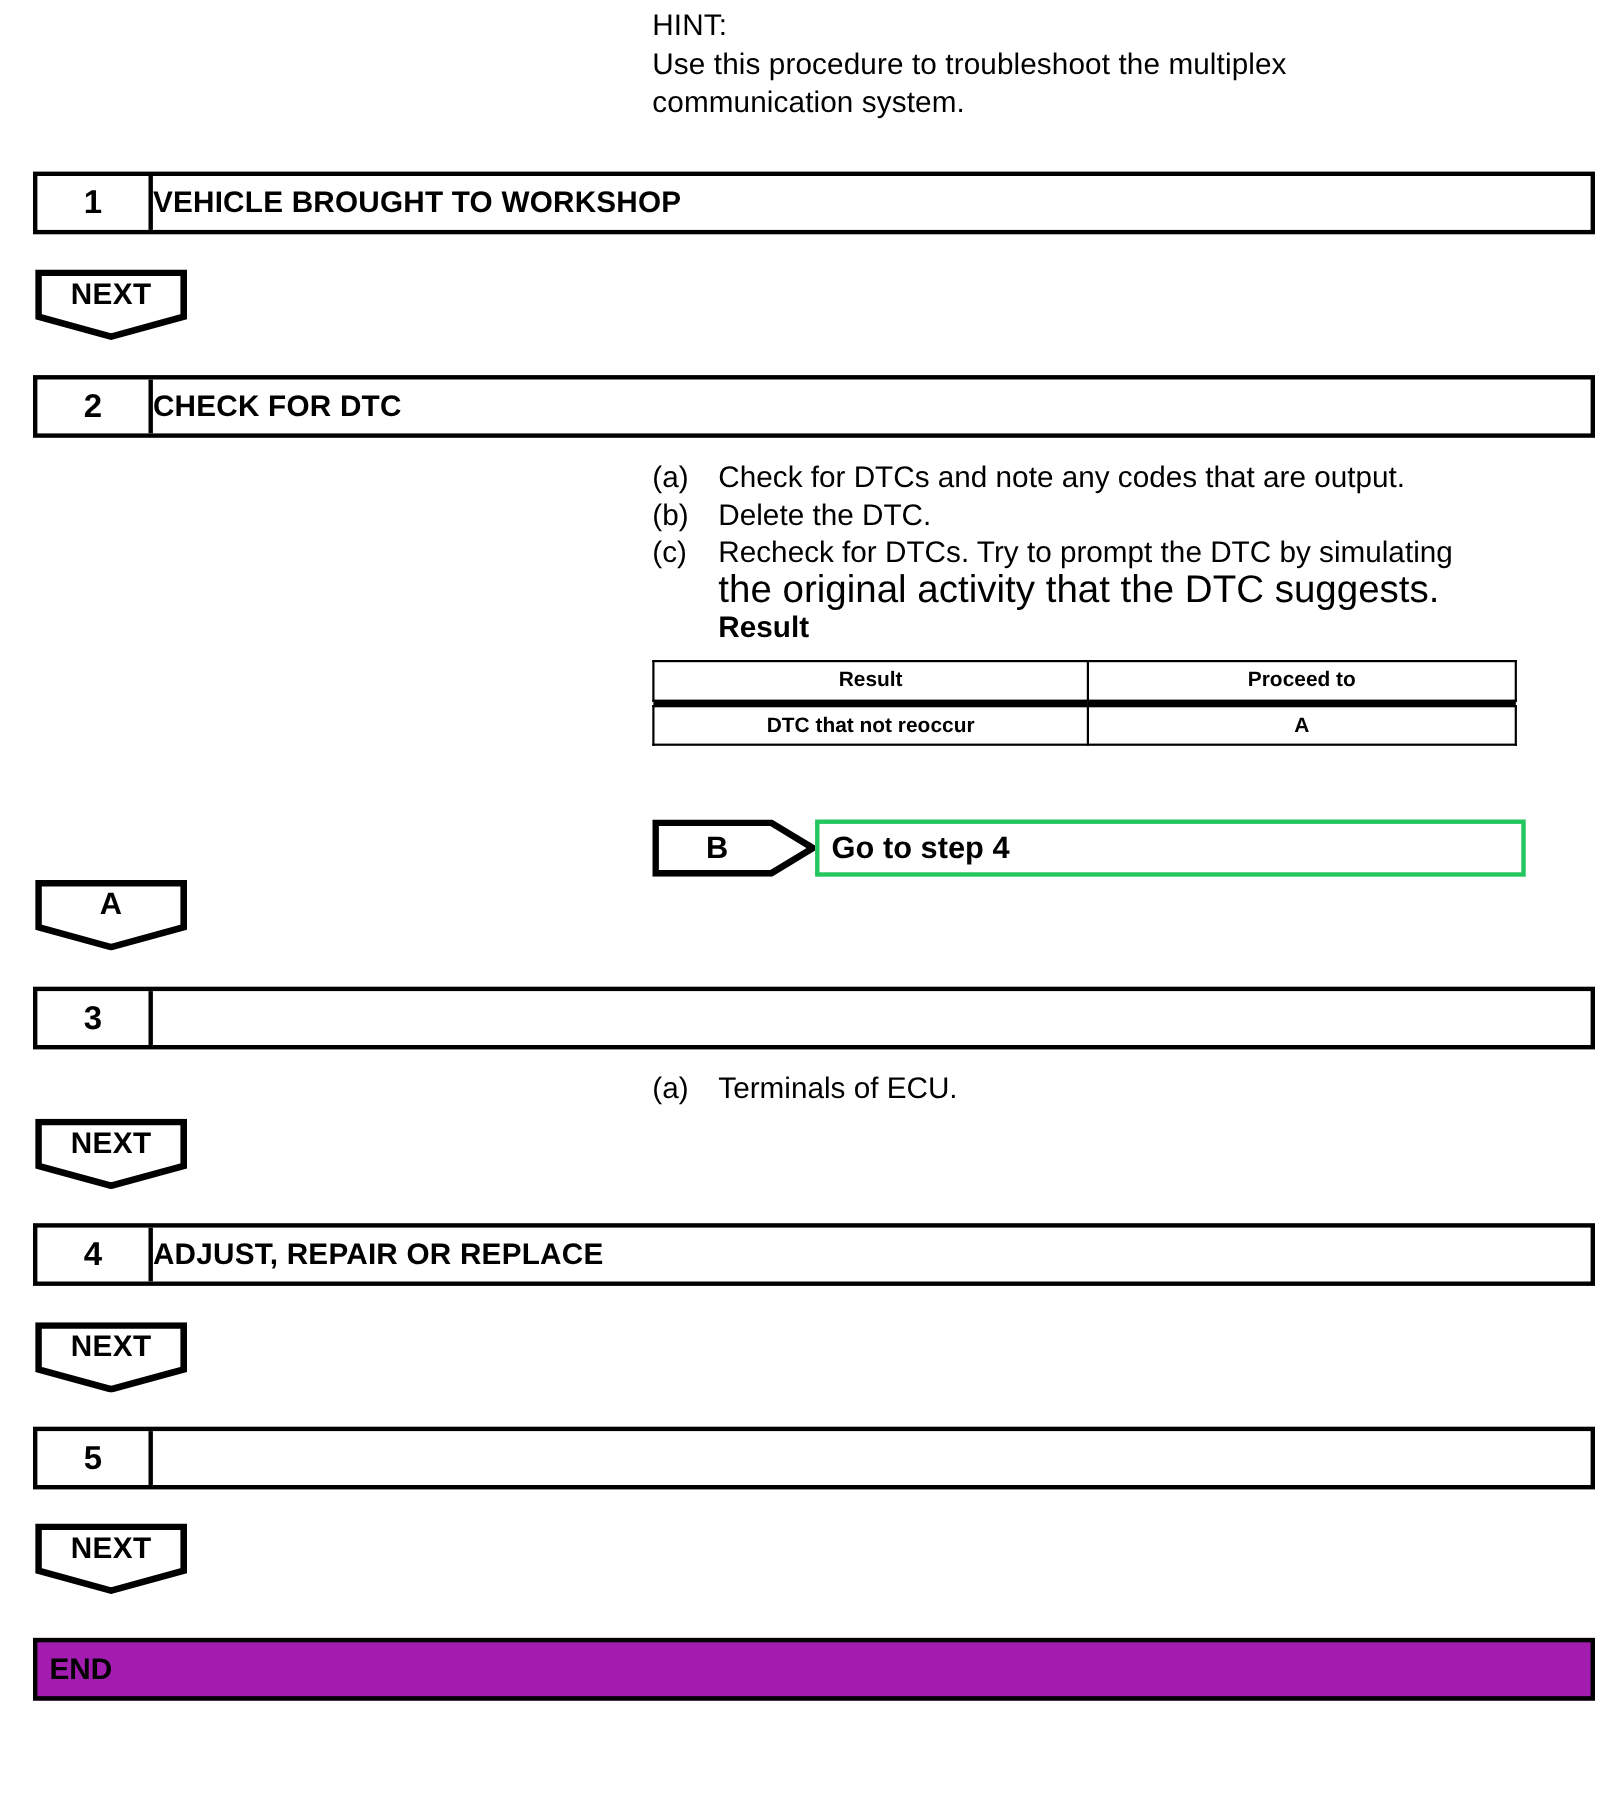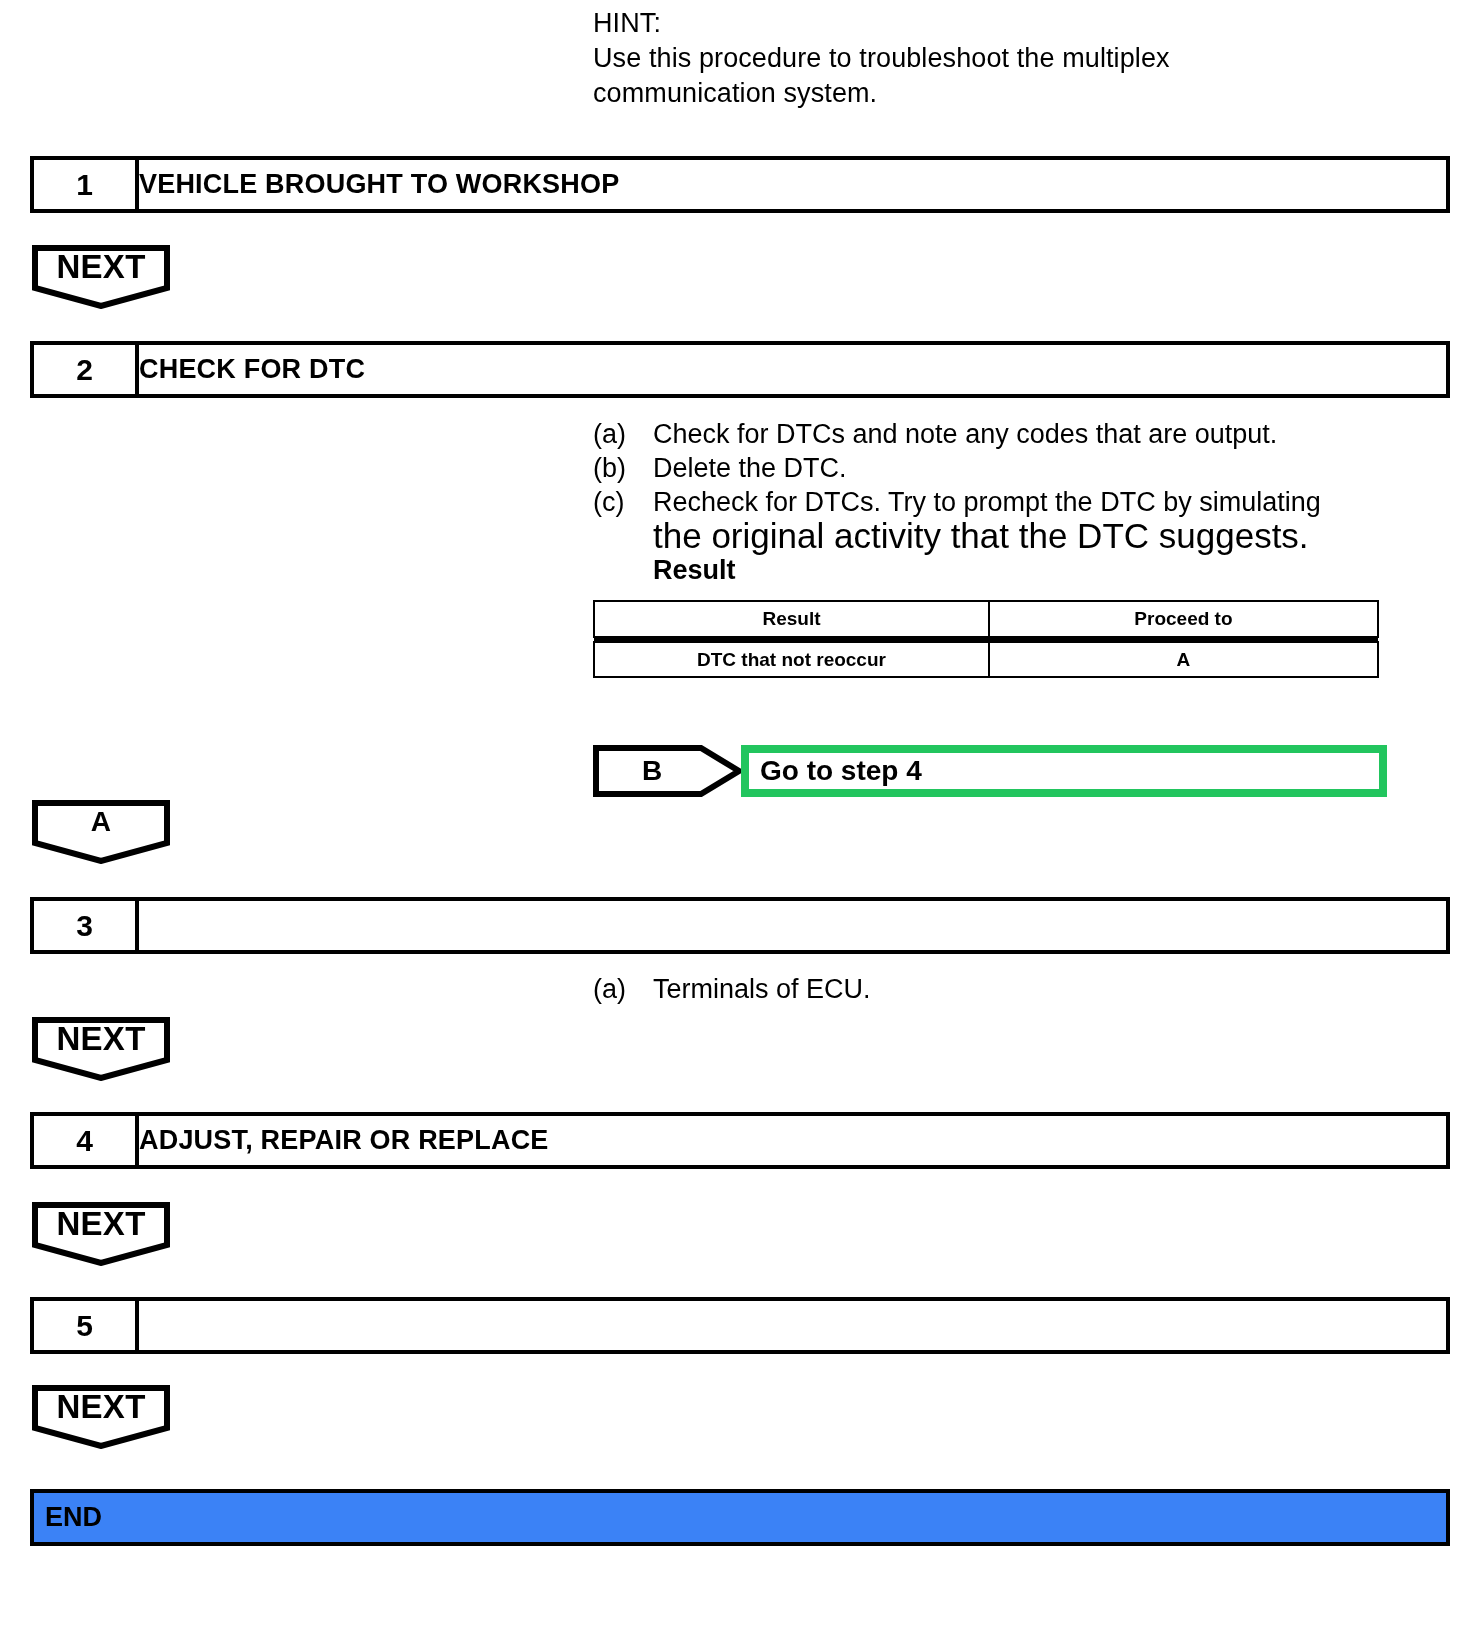--- a/index.html
+++ b/index.html
@@ -29,30 +29,30 @@
   }
   .stepbox .title{
     flex:1;display:flex;align-items:center;
     font-size:27px;font-weight:bold;letter-spacing:.2px;
     white-space:nowrap;
   }
   .endbox{
     left:30px;width:1420px;height:57px;
     border:4px solid #000;box-sizing:border-box;
     display:flex;align-items:center;padding-left:11px;
-    font-size:27px;font-weight:bold;background:#3b82f6;
+    font-size:27px;font-weight:bold;background:#a21caf;
   }
 
   
   .pent{width:138px;height:64px;position:absolute;}
   .pent svg{display:block;width:138px;height:64px;}
   .pent .cap{
     position:absolute;left:0;top:0;width:138px;height:44px;
     display:flex;align-items:center;justify-content:center;
-    font-size:33px;font-weight:bold;letter-spacing:.3px;
+    font-size:27px;font-weight:bold;letter-spacing:.3px;
   }
   .pent.letter .cap{font-weight:bold;font-size:28px;}
 
   
   .proc{left:593px;width:800px;}
   .proc .row{display:flex;font-size:27px;line-height:34px;}
   .proc .mk{width:60px;flex:0 0 60px;}
   .proc .tx{flex:1;}
   .proc .cont{margin-left:60px;font-size:35px;line-height:34px;}
   .reslabel{font-weight:bold;font-size:27px;line-height:34px;margin-left:60px;}
@@ -73,21 +73,21 @@
   #branch-b{left:593px;top:745px;height:52px;width:800px;}
   .bptr{position:absolute;left:0;top:0;width:152px;height:52px;}
   .bptr svg{display:block;width:152px;height:52px;}
   .bptr .cap{
     position:absolute;left:0;top:0;width:118px;height:52px;
     display:flex;align-items:center;justify-content:center;
     font-size:28px;font-weight:bold;
   }
   #branch-b .gobox{
     position:absolute;left:148px;top:0;width:646px;height:52px;
-    border:8px solid #22c55e;box-sizing:border-box;background:#fff;
+    border:4px solid #22c55e;box-sizing:border-box;background:#fff;
     display:flex;align-items:center;padding-left:11px;
     font-size:28px;font-weight:bold;
   }
 </style>
 </head>
 <body>
 
 <div class="abs" id="hint">
   <div class="line">HINT:</div>
   <div class="line">Use this procedure to troubleshoot the multiplex</div>

